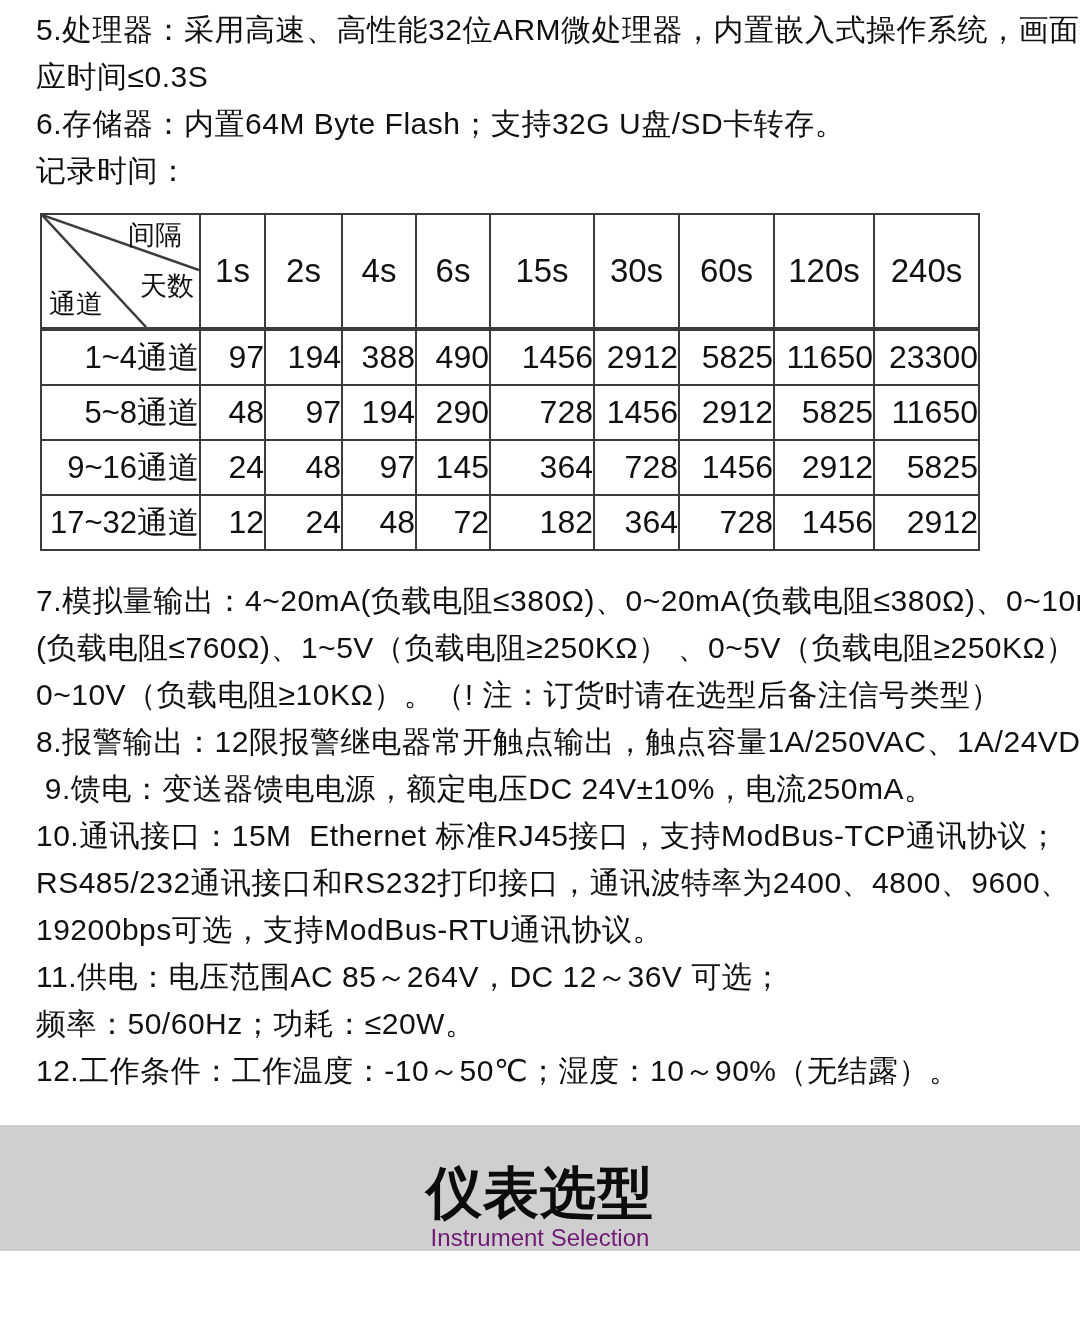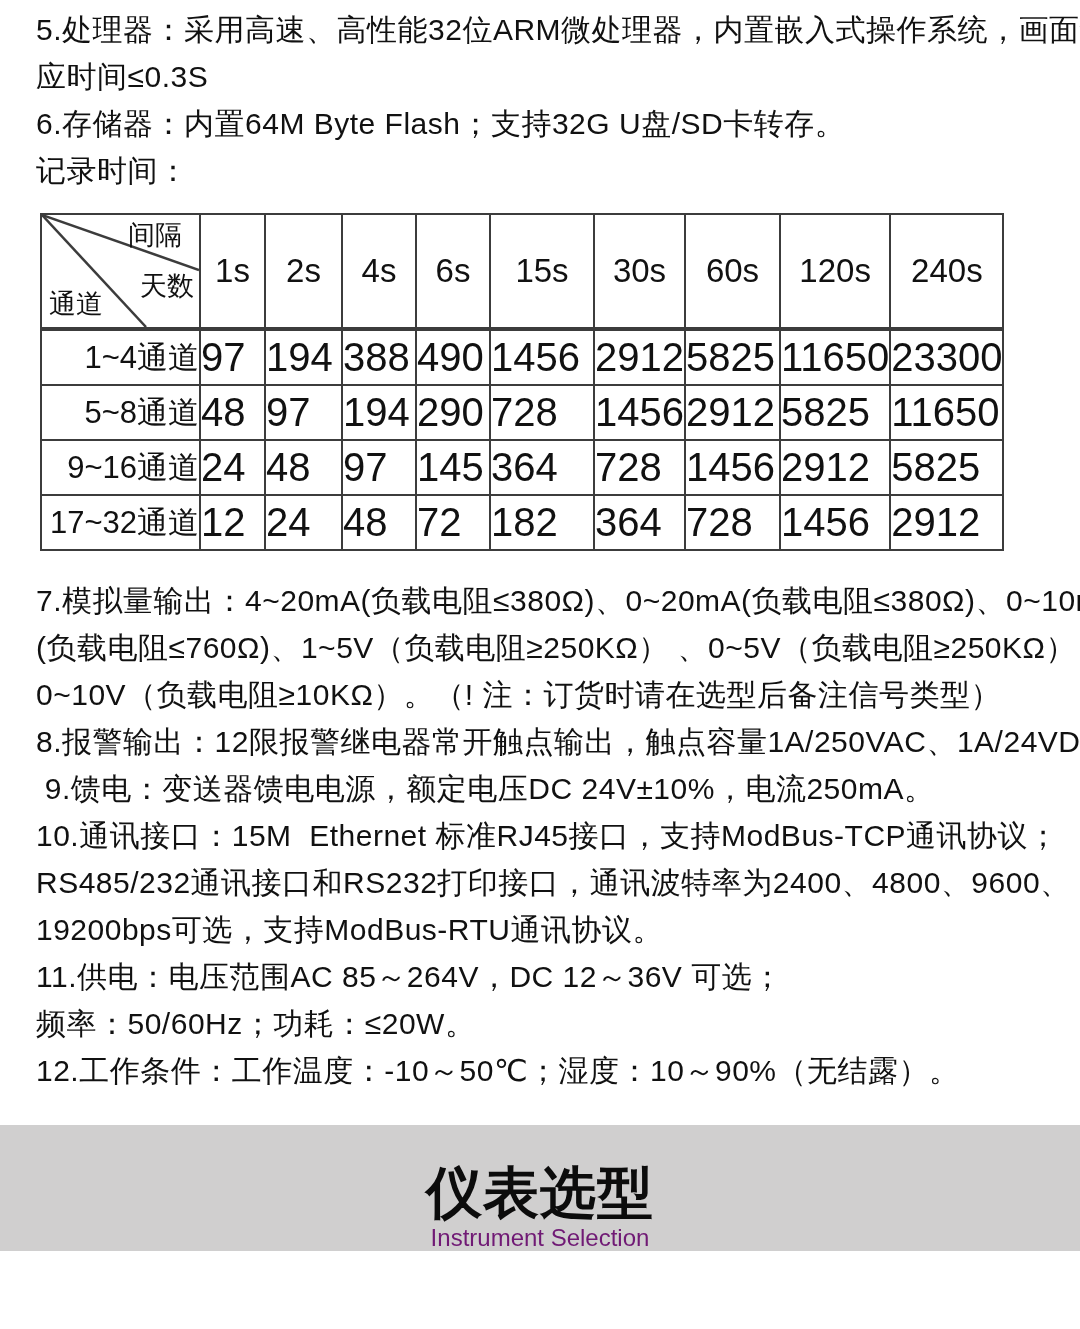--- a/index.html
+++ b/index.html
@@ -38,21 +38,21 @@
   table.rec th, table.rec td {
     border: 2px solid #3c3c3c;
     padding: 0;
     font-weight: normal;
     background: #ffffff;
   }
   table.rec thead th { height: 112px; border-bottom-width: 4px; }
   table.rec tbody td { height: 53px; }
   th.interval { font-size: 33px; text-align: center; }
   td.rowlabel { font-size: 31px; text-align: right; padding-left: 7px; white-space: nowrap; }
-  td.num { font-size: 40px; text-align: left; margin-left: 32px; }
+  td.num { font-size: 32px; text-align: right; margin-left: 32px; }
 
   
   th.corner { position: relative; overflow: hidden; }
   th.corner svg { position: absolute; left: 0; top: 0; width: 100%; height: 100%; }
   .corner-label { position: absolute; font-size: 27px; line-height: 30px; white-space: nowrap; }
   .lbl-interval { top: 5px; right: 17px; }
   .lbl-days { top: 56px; left: 98px; }
   .lbl-channel { top: 74px; left: 7px; }
 
   

